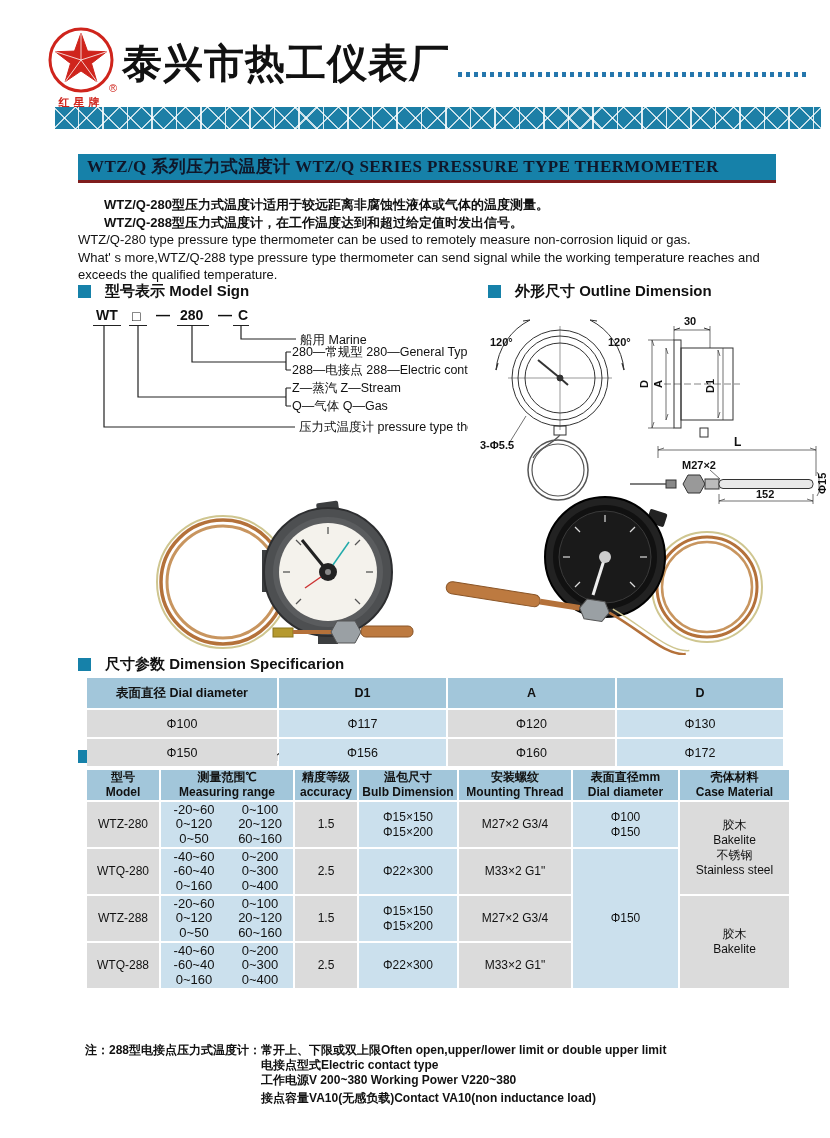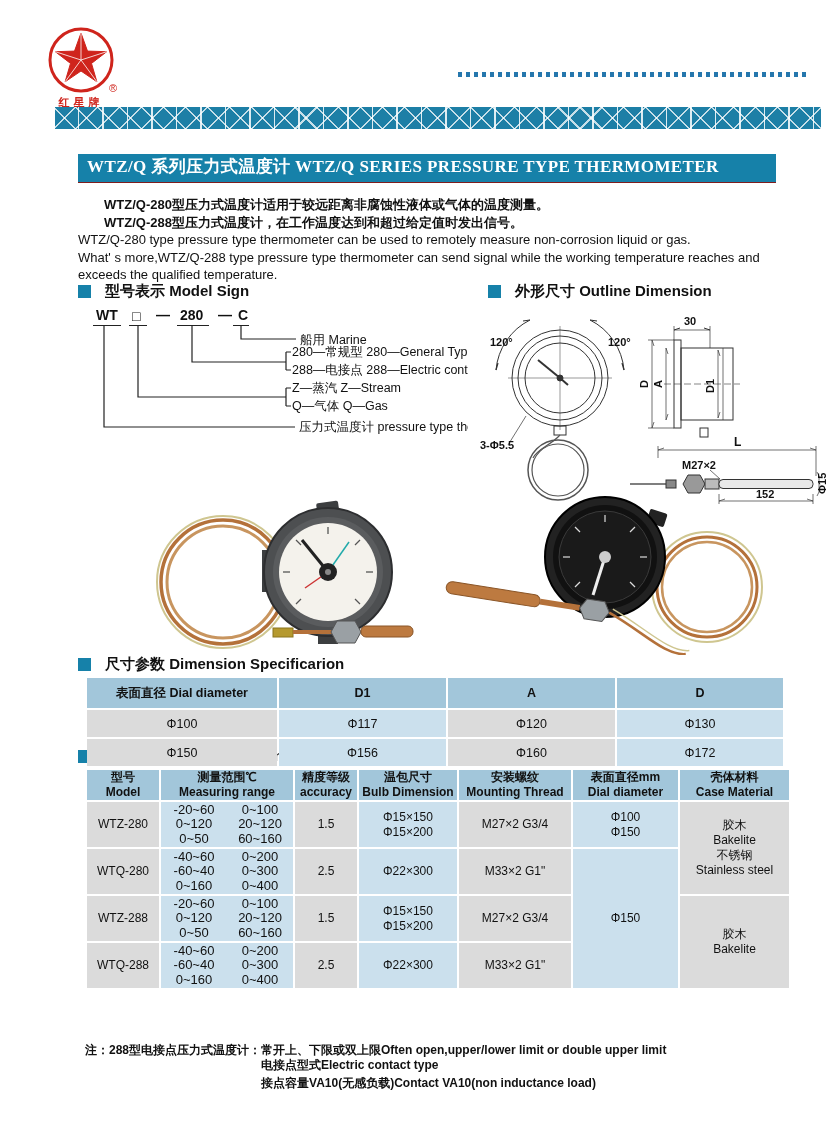--- a/index.html
+++ b/index.html
@@ -12,21 +12,21 @@
   #dotted-line{left:458px;top:72px;width:352px;height:5px;
      background:repeating-linear-gradient(90deg,#2577ad 0 4px,transparent 4px 8px);}
   #band{left:55px;top:107px;width:766px;height:22px;background:#1d7fa6;
      background-image:
        repeating-linear-gradient(45deg,transparent 0 14px,rgba(255,255,255,.75) 14px 15.5px),
        repeating-linear-gradient(135deg,transparent 0 14px,rgba(255,255,255,.75) 14px 15.5px),
        repeating-linear-gradient(90deg,transparent 0 23px,rgba(255,255,255,.85) 23px 24.5px);}
 
   
   #title-bar{left:78px;top:154px;width:698px;height:29px;box-sizing:border-box;
-     background:#1681a9;border-bottom:1px solid #7f1d1d;color:#ffffff;
+     background:#1681a9;border-bottom:3px solid #7f1d1d;color:#0f172a;
      font-family:"Liberation Serif",serif;font-weight:bold;font-size:17px;
      line-height:26px;padding-left:9px;letter-spacing:.4px;white-space:nowrap;}
 
   
   #intro{left:78px;top:196px;width:700px;}
   #intro p{margin:0;font-size:13px;line-height:17.5px;}
   #intro p.cn{font-weight:bold;text-indent:26px;}
 
   
   .sec{display:flex;align-items:center;gap:14px;font-size:15px;font-weight:bold;white-space:nowrap;}
@@ -67,20 +67,21 @@
       <line x1="39" y1="36" x2="39" y2="9"></line>
         <line x1="39" y1="36" x2="64.7" y2="27.7"></line>
       <line x1="39" y1="36" x2="54.9" y2="57.8"></line>
         <line x1="39" y1="36" x2="23.1" y2="57.8"></line>
       <line x1="39" y1="36" x2="13.3" y2="27.7"></line>
     </g>
     <text x="67" y="68" font-size="11" fill="#cf241c">®</text>
     <text x="39" y="82" font-size="11" font-weight="bold" fill="#cf241c" text-anchor="middle" letter-spacing="4">红星牌</text>
   </svg>
 
+  <div class="abs" id="factory-name">泰兴市热工仪表厂</div>
   <div class="abs" id="dotted-line"></div>
   <div class="abs" id="band"></div>
 
   <div class="abs" id="title-bar">WTZ/Q 系列压力式温度计 WTZ/Q SERIES PRESSURE TYPE THERMOMETER</div>
 
   <div class="abs" id="intro">
     <p class="cn">WTZ/Q-280型压力式温度计适用于较远距离非腐蚀性液体或气体的温度测量。</p>
     <p class="cn">WTZ/Q-288型压力式温度计，在工作温度达到和超过给定值时发出信号。</p>
     <p class="en">WTZ/Q-280 type pressure type thermometer can be used to remotely measure non-corrosion liquid or gas.</p>
     <p class="en">What' s more,WTZ/Q-288 type pressure type thermometer can send signal while the working temperature reaches and exceeds the qualified temperature.</p>
@@ -415,17 +416,18 @@
       <td class="g">M33×2  G1"</td>
     </tr>
   </tbody>
     </table>
 
   <div class="abs" id="notes">
     <div class="nl">注：288型电接点压力式温度计：</div>
     <div class="nc">
       <span>常开上、下限或双上限Often open,upper/lower limit or double upper limit</span>
       <span>电接点型式Electric contact type</span>
+      <span>工作电源V 200~380 Working Power V220~380</span>
       <span>接点容量VA10(无感负载)Contact VA10(non inductance load)</span>
     </div>
   </div>
 
 </div>
 
 </body></html>

